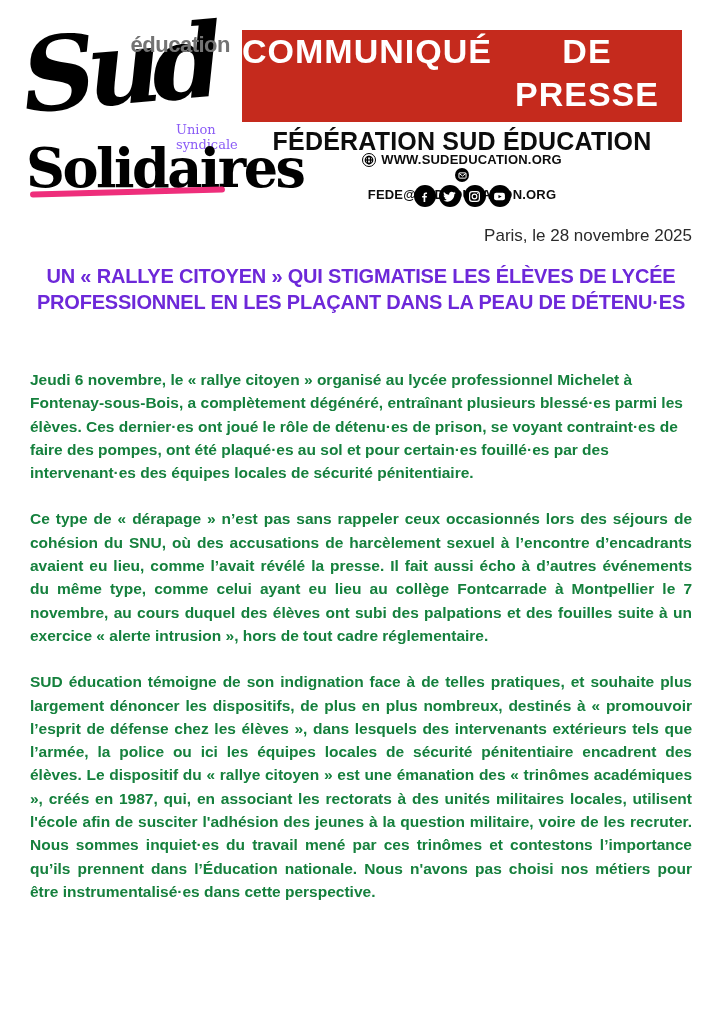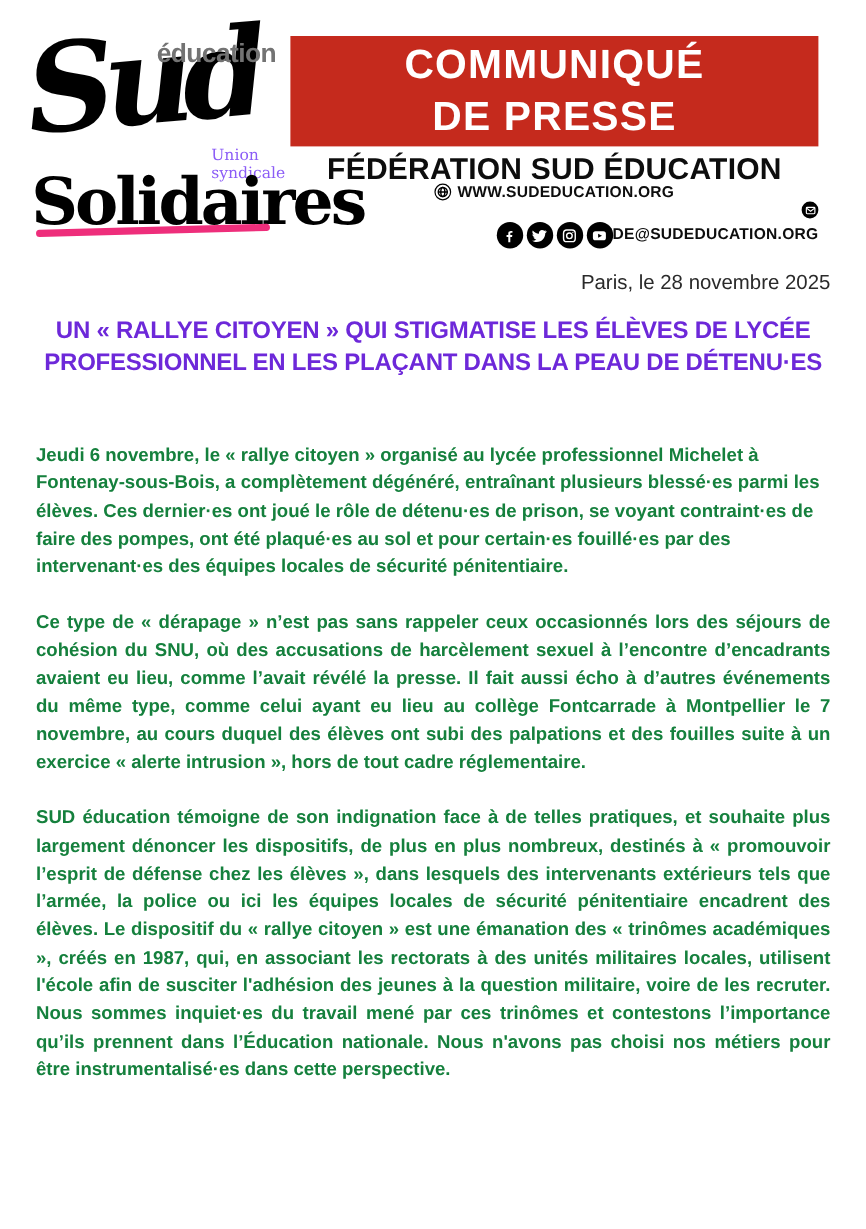--- a/index.html
+++ b/index.html
@@ -32,33 +32,33 @@
   }
   .logo-underline {
     position:absolute; left:2px; top:159px; width:195px; height:6px;
     background:#ee2e7b; border-radius:3px; transform:rotate(-1.5deg);
   }
 
   
   .banner {
     position:absolute; left:242px; top:30px; width:440px; height:92px;
     background:#c52a1d; color:#ffffff; text-align:center;
-    display:flex; flex-direction:column; justify-content:center;
+    display:flex; flex-direction:row; justify-content:center;
     font-weight:bold; font-size:34px; line-height:43px; letter-spacing:1px;
   }
 
   
   .federation {
     position:absolute; left:242px; top:127px; width:440px; text-align:center;
     font-weight:bold; font-size:25px; letter-spacing:0.2px; color:#0d0d0d;
     white-space:nowrap;
   }
   .contact-line {
     position:absolute; left:242px; width:440px;
-    display:flex; justify-content:center; align-items:flex-end; gap:5px;
+    display:flex; justify-content:center; align-items:center; gap:5px;
     font-weight:bold; font-size:13px; letter-spacing:0.2px; color:#0d0d0d;
   }
   .contact-www  { top:152px; }
   .contact-mail { top:168px;flex-direction:column; }
   .round-mini {
     width:14px; height:14px; border-radius:50%;
     display:flex; align-items:center; justify-content:center; flex:0 0 auto;
   }
   .round-mini.outline { border:1.5px solid #000; box-sizing:border-box; }
   .round-mini.solid   { background:#000; }

